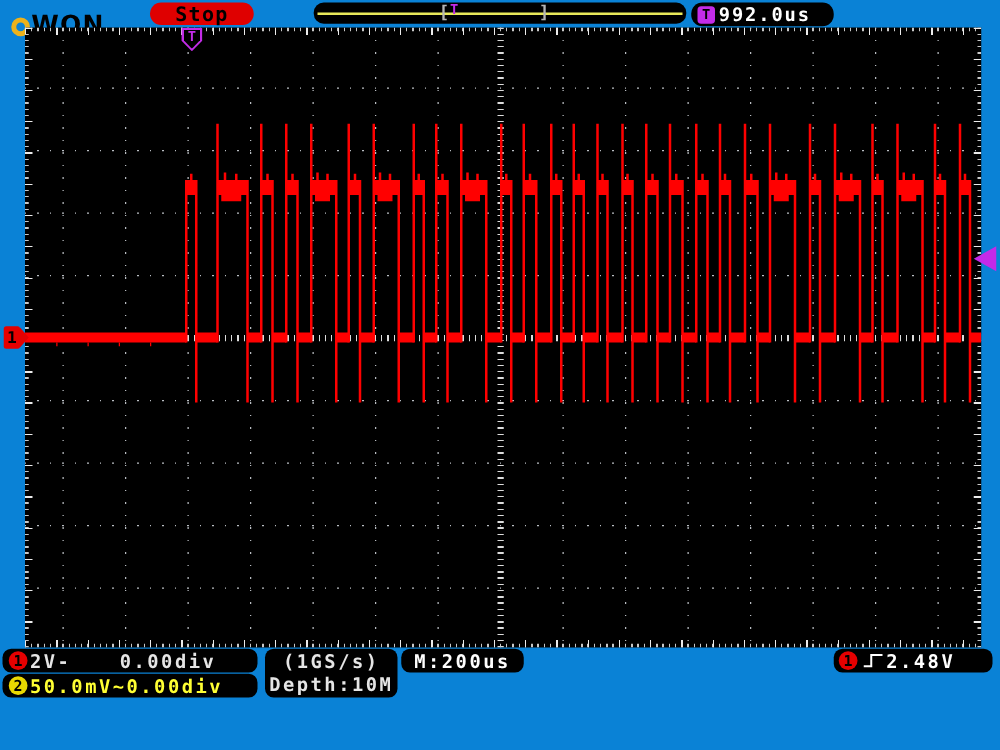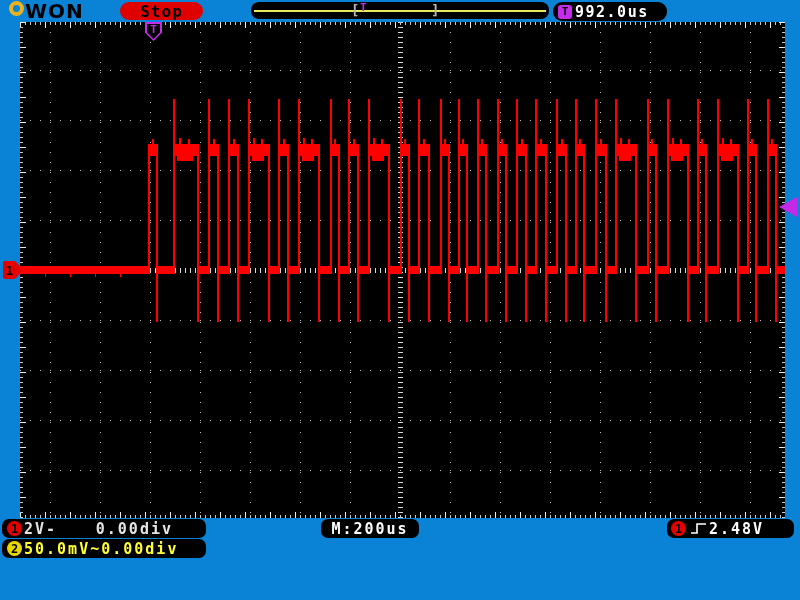--- a/index.html
+++ b/index.html
@@ -3,21 +3,21 @@
 <meta charset="utf-8">
 <style>
   * { margin:0; padding:0; box-sizing:border-box; }
   html,body { width:800px; height:600px; background:#0a82d6; overflow:hidden; }
   #root {
     position:relative; width:800px; height:600px;
     background:#0a82d6;
     font-family:"DejaVu Sans Mono","Liberation Mono",monospace;
   }
   
-  #logo { position:absolute; left:9px; top:1px; height:28px; display:flex; align-items:flex-start;
+  #logo { position:absolute; left:9px; top:1px; height:28px; display:flex; align-items:flex-end;
           font-family:"DejaVu Sans","Liberation Sans",sans-serif; }
   #logo .ring { width:15px; height:15px; border:4px solid #edb21b; border-radius:50%; margin-right:1px; }
   #logo .word { color:#000; font-weight:bold; font-size:20px; letter-spacing:1px; line-height:20px; }
   .pill { position:absolute; top:2px; height:18px; border-radius:9px; display:flex; align-items:center; justify-content:center; }
   #stop-pill { left:120px; width:83px; background:#df0000;text-align:right; }
   #stop-pill span { color:#000; font-size:16px; font-weight:bold; letter-spacing:1px; }
   #record-bar { left:251px; width:298px; height:17px; background:#000; border-radius:8px; }
   #record-bar .yline { position:absolute; left:3px; right:3px; top:8px; height:2px; background:#e9e95a; }
   #record-bar .bracket { position:absolute; top:1px; color:#b4b4b4; font-size:14px; font-weight:bold; line-height:15px; }
   #record-bar .bl { left:100px; } #record-bar .br { left:180px; }
@@ -317,20 +317,24 @@
     <span class="red-t">2V-</span>
     <span class="red-t offset-val">0.00div</span>
   </div>
 
   <div id="ch2-box" class="ibox">
     <span class="badge y">2</span>
     <span class="yel-t">50.0mV~</span>
     <span class="yel-t offset-val">0.00div</span>
   </div>
 
+  <div id="acq-box" class="ibox">
+    <div class="red-t">(1GS/s)</div>
+    <div class="red-t">Depth:10M</div>
+  </div>
 
   <div id="tb-box" class="ibox">
     <span>M:200us</span>
   </div>
 
   <div id="trig-box" class="ibox">
     <span class="badge r">1</span>
     <svg width="17" height="15" viewBox="0 0 17 15">
       <path d="M1 12 H7 V3 H16" stroke="#ffffff" stroke-width="1.6" fill="none"></path>
     </svg>

